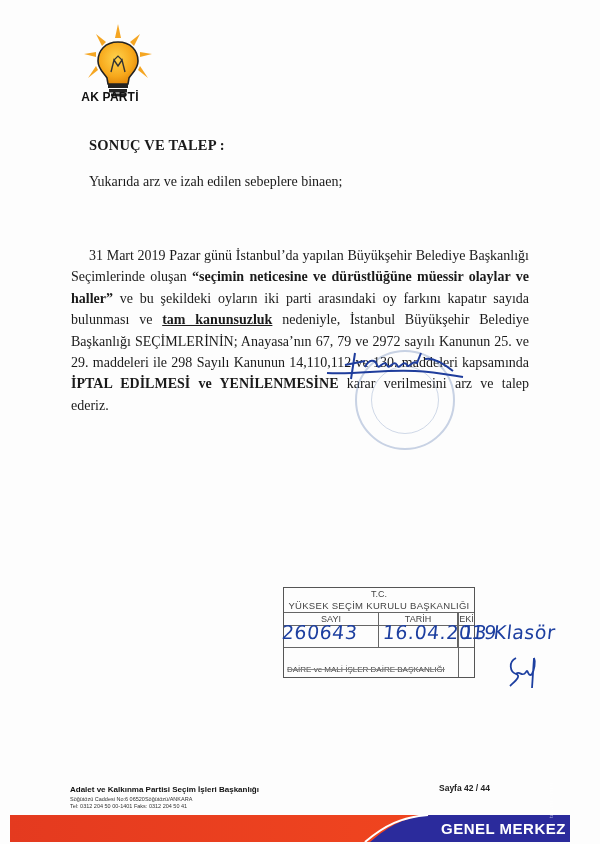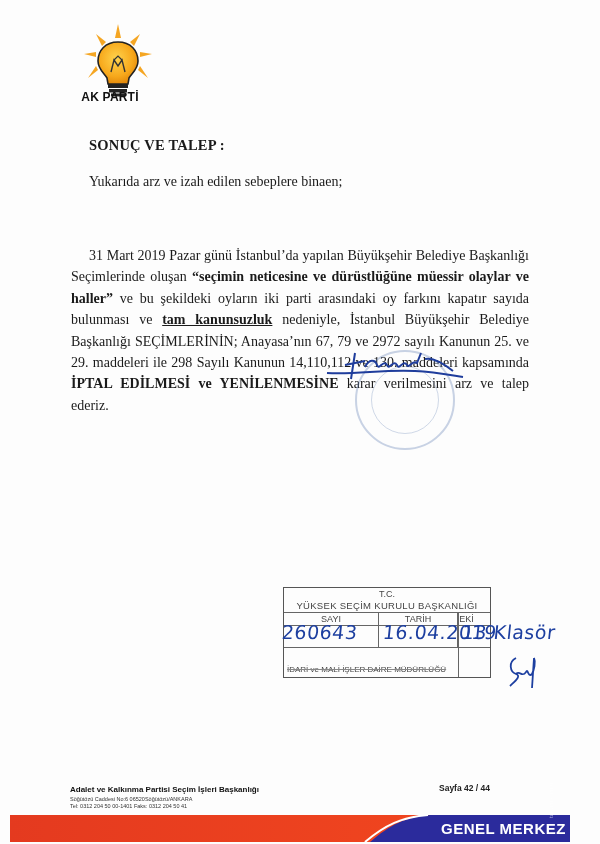--- a/index.html
+++ b/index.html
@@ -101,21 +101,21 @@
       font-weight: bold;
       font-size: 14px;
       padding-left: 40px;
     }
     .sig-block .l1 { padding-left: 55px; }
     .sig-block .l3 { padding-left: 46px; }
     .stamp {
       position: absolute;
       left: 283px;
       top: 587px;
-      width: 208px;
+      width: 192px;
       height: 91px;
       border: 1.5px solid #555;
       box-sizing: border-box;
       font-family: "Liberation Sans", "DejaVu Sans", sans-serif;
       color: #444;
     }
     .stamp .row {
       position: absolute;
       left: 0;
       right: 0;
@@ -273,21 +273,21 @@
   <div class="row r2">YÜKSEK SEÇİM KURULU BAŞKANLIĞI</div>
   <div class="row r3">
     <div class="cell c-sayi">SAYI</div>
     <div class="cell c-tarih">TARİH</div>
     <div class="cell c-eki">EKİ</div>
   </div>
   <div class="row r4">
     <div class="cell c-sayi"></div>
     <div class="cell c-tarih"></div>
   </div>
-  <div class="row r6">İDARİ ve MALİ İŞLER DAİRE MÜDÜRLÜĞÜ</div>
+  <div class="row r6">DAİRE ve MALİ İŞLER DAİRE BAŞKANLIĞI</div>
   <div class="vline"></div>
 </div>
 <div class="hand sayi-val">260643</div>
 <div class="hand tarih-val">16.04.2019</div>
 <div class="hand klasor">13 Klasör</div>
 <div class="paraph">
   <svg width="40" height="40" viewBox="0 0 40 40">
     <path d="M12,6 C4,10 6,20 12,22 C18,24 10,30 6,34 M12,22 C16,18 18,26 22,20 C24,16 24,26 28,22 C30,18 32,10 30,6 M30,6 L28,36" fill="none" stroke="#1d3fa0" stroke-width="1.8"></path>
   </svg>
 </div>

